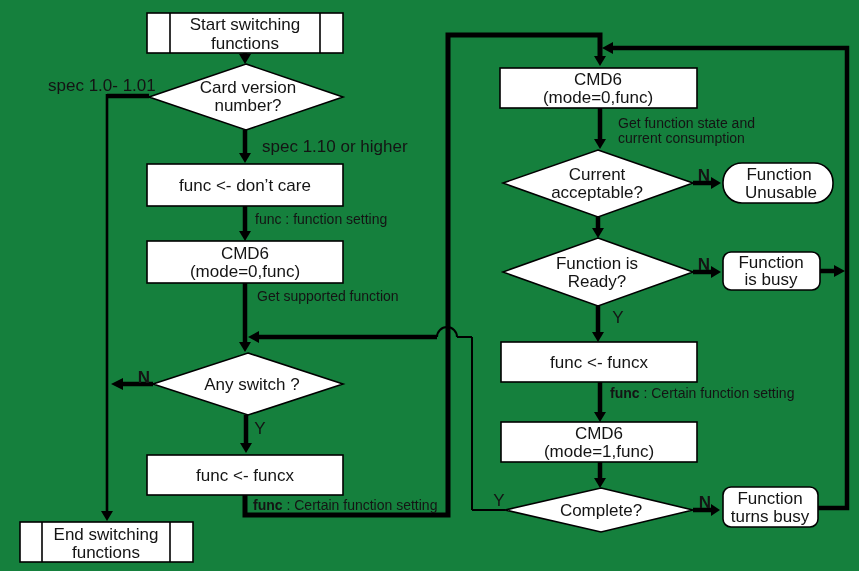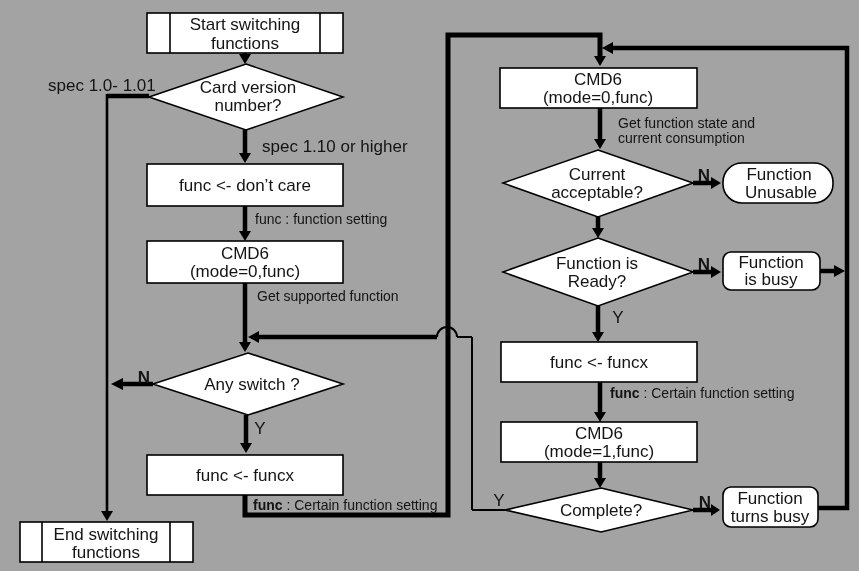--- a/index.html
+++ b/index.html
@@ -1,19 +1,19 @@
 <!DOCTYPE html>
 <html><head>
 <meta charset="utf-8">
 <style>
   html,body{margin:0;padding:0;background:#fff;}
   .stage{
     position:relative;
     width:859px;height:571px;
-    background:#a3a3a3;
+    background:#15803d;
     font-family:"Liberation Sans", sans-serif;
     overflow:hidden;
   }
   svg{display:block;}
   .shape{fill:#ffffff;stroke:#000000;stroke-width:1.6;}
   .thinline{stroke:#000000;stroke-width:1.6;}
   .flow{stroke:#000000;stroke-width:4.5;fill:none;stroke-linejoin:miter;}
   .flow-big{stroke:#000000;stroke-width:5;fill:none;stroke-linejoin:miter;}
   .flow-thin{stroke:#000000;stroke-width:2;fill:none;}
   .flow-med{stroke:#000000;stroke-width:2.6;fill:none;}

